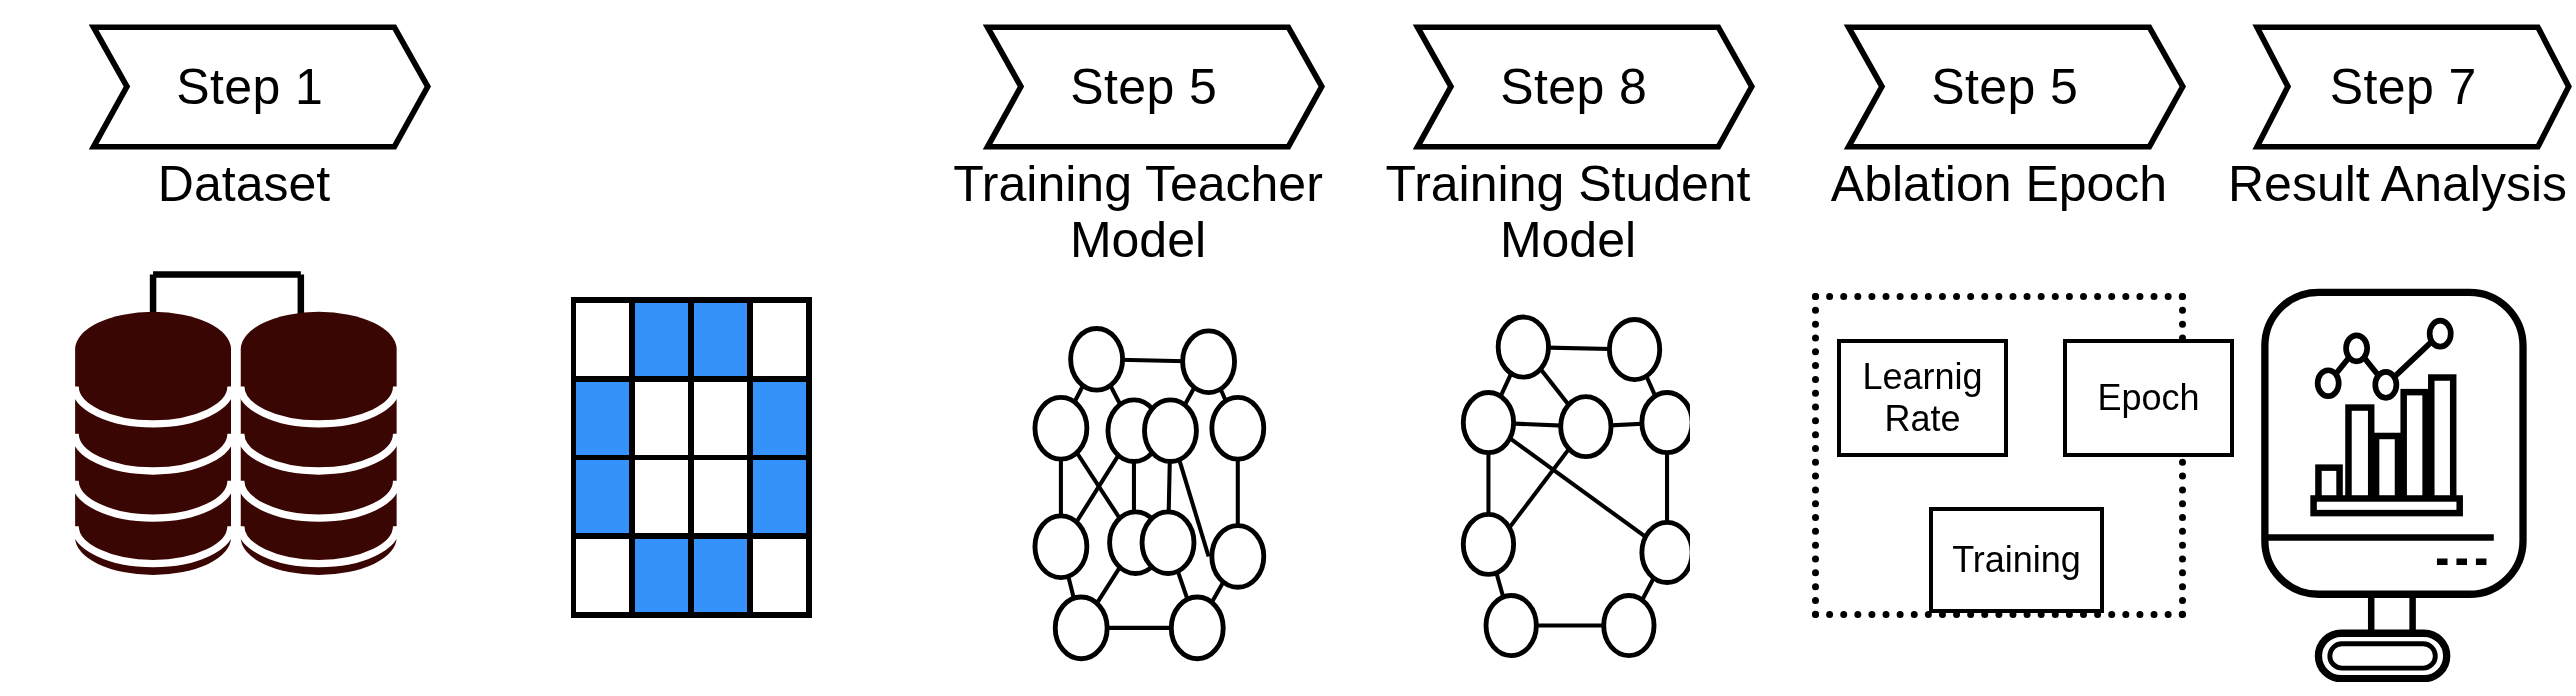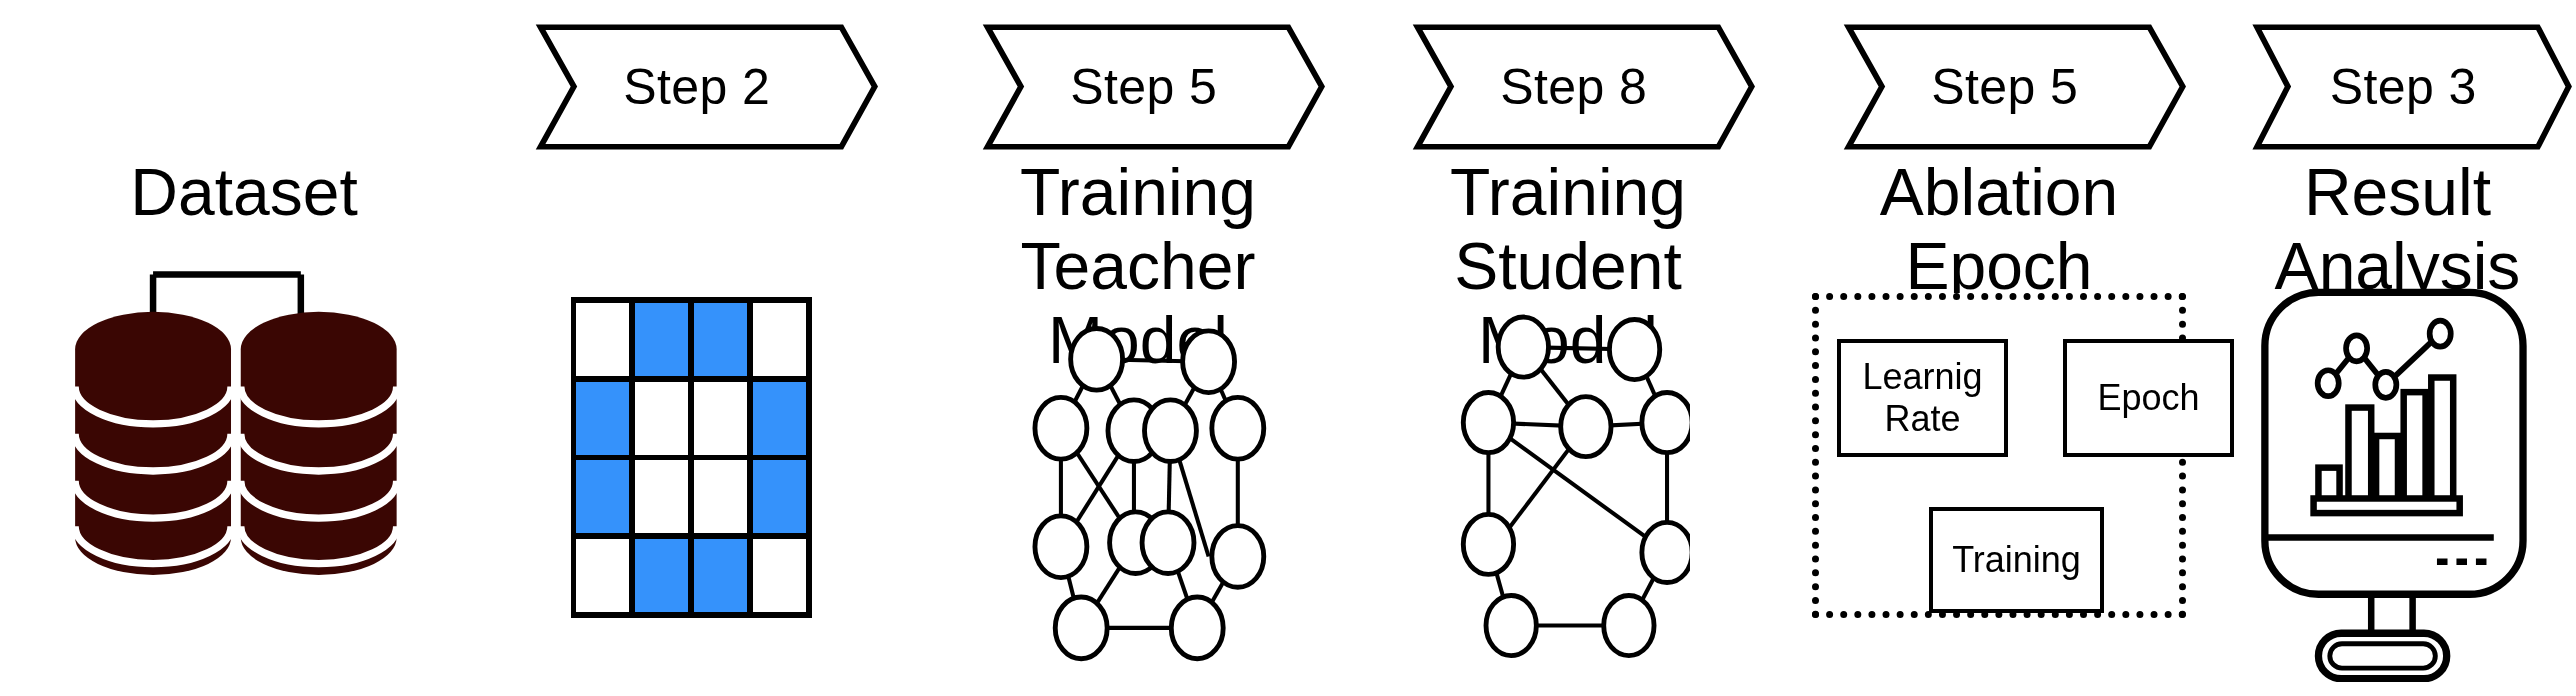--- a/index.html
+++ b/index.html
@@ -14,21 +14,21 @@
   .chev-label{
     position:absolute;left:0;top:0;width:100%;height:100%;
     display:flex;align-items:center;justify-content:center;
     font-size:50px;line-height:1;letter-spacing:0.4px;color:#000;
     padding-left:11.4px;box-sizing:border-box;
   }
 
   
   .caption{
     position:absolute;left:-6%;top:156px;width:112%;
-    text-align:center;font-size:66px;line-height:1.12;color:#000;
+    text-align:center;font-size:50px;line-height:1.12;color:#000;
     white-space:pre-line;
   }
 
   
   .art{position:absolute;left:0;width:100%;}
 
   
   .db-area{top:268px;height:341px;}
 
   
@@ -62,20 +62,26 @@
 
   
   .mon-area{top:276px;height:406px;display:flex;justify-content:center;}
 </style>
 </head>
 <body>
 
 <div class="canvas">
 
   <div class="step-col" style="left:57px;width:374px;">
+    <div class="chev-wrap">
+      <svg class="chev" viewBox="0 0 460 155" preserveAspectRatio="none">
+        <polygon points="45,4 415,4 456,77 415,151 45,151 86,77" fill="#fff" stroke="#000" stroke-width="7"></polygon>
+      </svg>
+      <div class="chev-label">Step 1</div>
+    </div>
     <div class="caption">Dataset</div>
 
     <div class="art db-area">
       <svg viewBox="0 0 460 420" width="374" height="341">
 
         <path d="M118,8 L118,84 M118,8 L300,8 M300,8 L300,84" fill="none" stroke="#000" stroke-width="8"></path>
 
         <g fill="#3a0603">
           <path d="M22,100 a96,46 0 0 1 192,0 l0,232 a96,46 0 0 1 -192,0 z"></path>
           <g fill="none" stroke="#ffffff" stroke-width="9">
@@ -93,26 +99,20 @@
             <path d="M226,204 a96,46 0 0 0 192,0"></path>
             <path d="M226,262 a96,46 0 0 0 192,0"></path>
             <path d="M226,318 a96,46 0 0 0 192,0"></path>
           </g>
         </g>
       </svg>
     </div>
   </div>
 
   <div class="step-col" style="left:504px;width:374px;">
-    <div class="chev-wrap">
-      <svg class="chev" viewBox="0 0 460 155" preserveAspectRatio="none">
-        <polygon points="45,4 415,4 456,77 415,151 45,151 86,77" fill="#fff" stroke="#000" stroke-width="7"></polygon>
-      </svg>
-      <div class="chev-label">Step 2</div>
-    </div>
 
     <div class="art grid-area">
       <div class="grid4">
         <div class="cell off"></div>
         <div class="cell on"></div>
         <div class="cell on"></div>
         <div class="cell off"></div>
 
         <div class="cell on"></div>
         <div class="cell off"></div>
@@ -240,21 +240,21 @@
         <div class="abl-chip chip-opt">Training</div>
       </div>
     </div>
   </div>
 
   <div class="step-col" style="left:2223px;width:349px;">
     <div class="chev-wrap">
       <svg class="chev" viewBox="0 0 430 155" preserveAspectRatio="none">
         <polygon points="42,4 388,4 426,77 388,151 42,151 80,77" fill="#fff" stroke="#000" stroke-width="7"></polygon>
       </svg>
-      <div class="chev-label">Step 3</div>
+      <div class="chev-label">Step 7</div>
     </div>
     <div class="caption">Result Analysis</div>
 
     <div class="art mon-area">
       <svg viewBox="0 0 340 500" width="276" height="406">
 
         <rect x="6" y="20" width="318" height="372" rx="66" ry="66" fill="#fff" stroke="#000" stroke-width="9"></rect>
 
         <line x1="4" y1="322" x2="288" y2="322" stroke="#000" stroke-width="8"></line>
 

